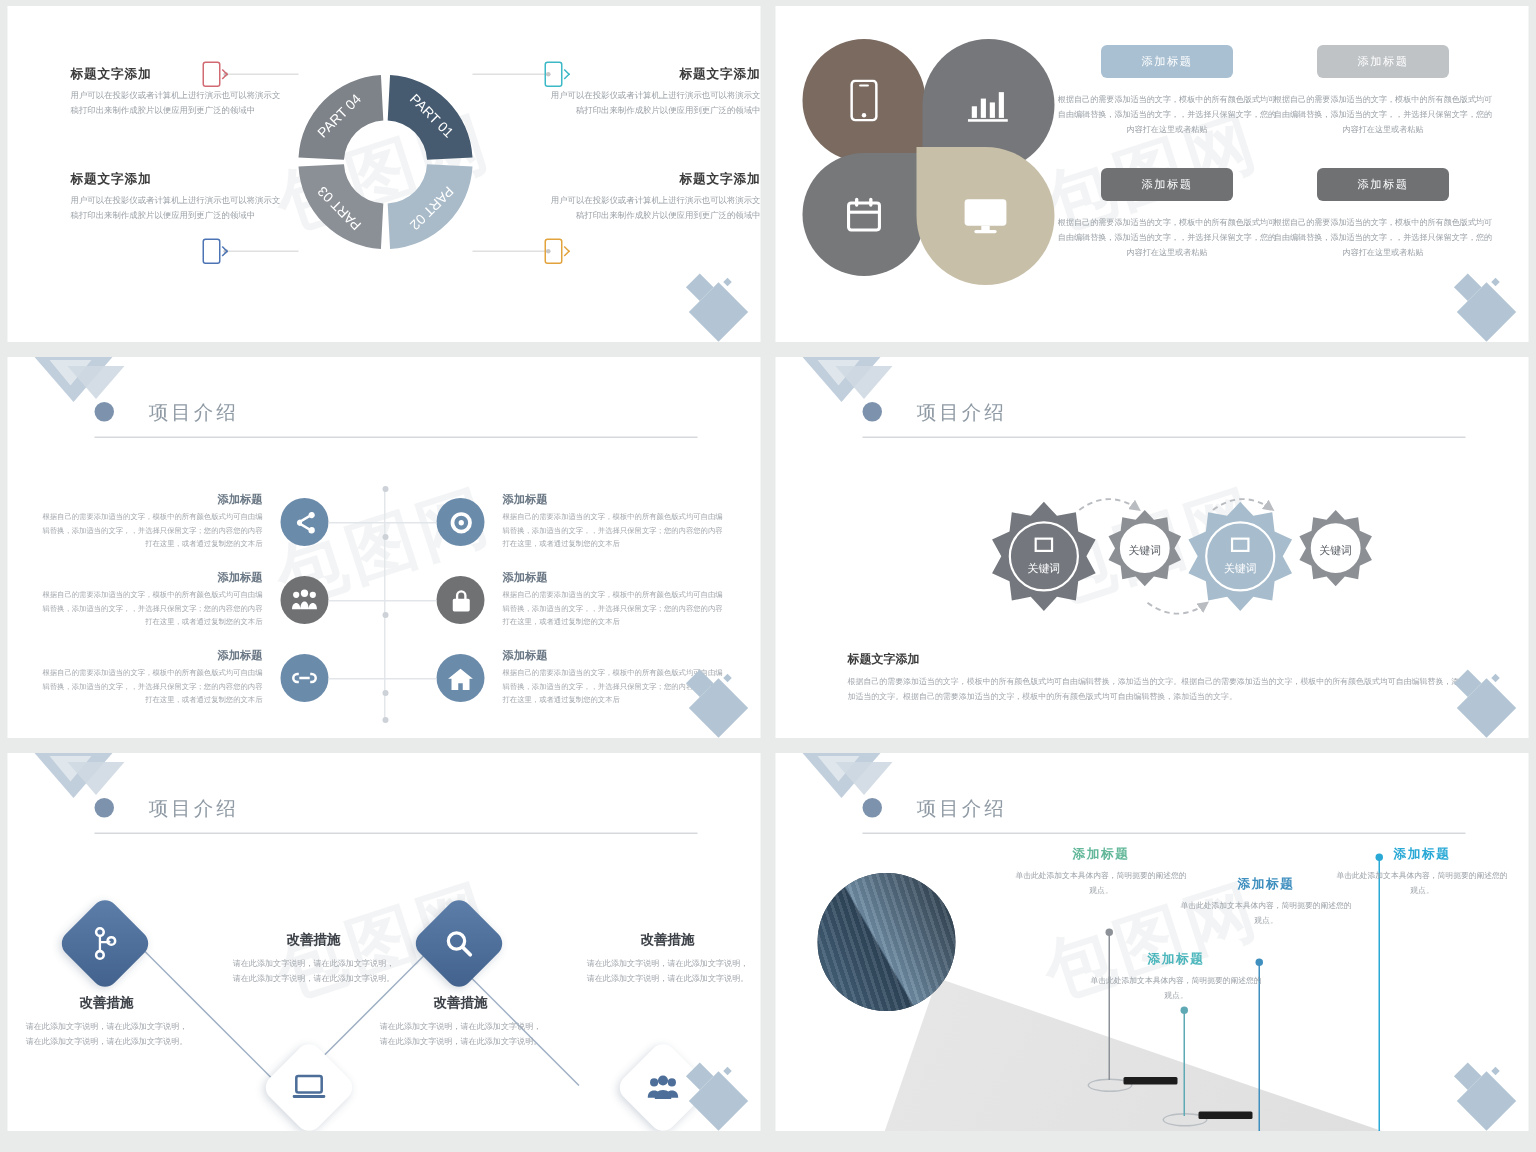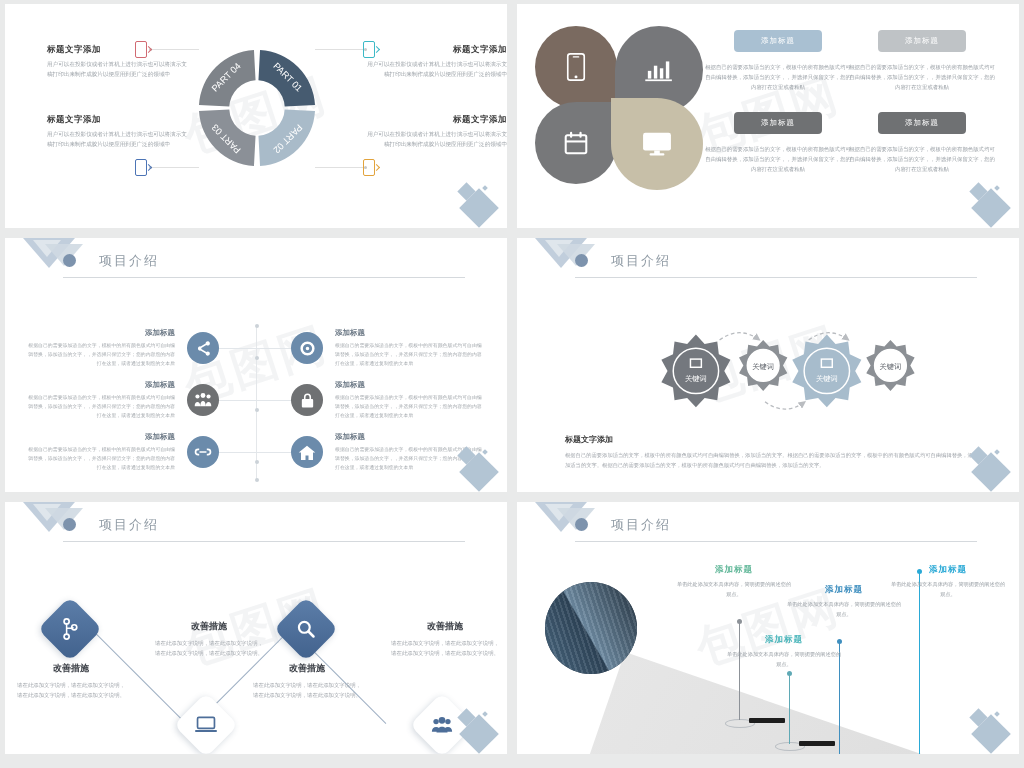--- a/index.html
+++ b/index.html
@@ -36,21 +36,21 @@
   .dia-big { width: 28px; height: 28px; right: 6px; bottom: 2px; transform: rotate(45deg); }
   .dia-sm { width: 13px; height: 13px; right: 26px; bottom: 26px; transform: rotate(45deg); background: #c8d5e0; }
   .dia-dot { width: 4px; height: 4px; right: 12px; bottom: 34px; transform: rotate(45deg); background: #c8d5e0; }
 
   
   .wm { position: absolute; left: 50%; top: 50%; transform: translate(-50%,-50%) rotate(-18deg);
         font-size: 46px; color: rgba(140,150,160,.10); font-weight: bold; letter-spacing: 3px;
         white-space: nowrap; pointer-events: none; user-select: none; }
 
   
-  .sec-head { position: absolute; left: 58px; top: 12px; right: 42px; }
+  .sec-head { position: absolute; left: 58px; top: 26px; right: 42px; }
   .sec-head .dot { display: inline-block; width: 13px; height: 13px; border-radius: 50%;
                    background: #7d93ad; vertical-align: middle; }
   .sec-head .txt { display: inline-block; margin-left: 18px; font-size: 13px; color: #8f9aa4;
                    letter-spacing: 2px; vertical-align: middle; }
   .sec-head .rule { margin-top: 7px; height: 1px; background: #d5d9dd; }
 
   
   .s1-donut { position: absolute; left: 186px; top: 38px; width: 132px; height: 132px; }
   .s1-col { position: absolute; width: 140px; }
   .s1-col h4 { font-size: 8.5px; color: #3c3c3c; font-weight: bold; margin-bottom: 4px; letter-spacing: .5px; }

